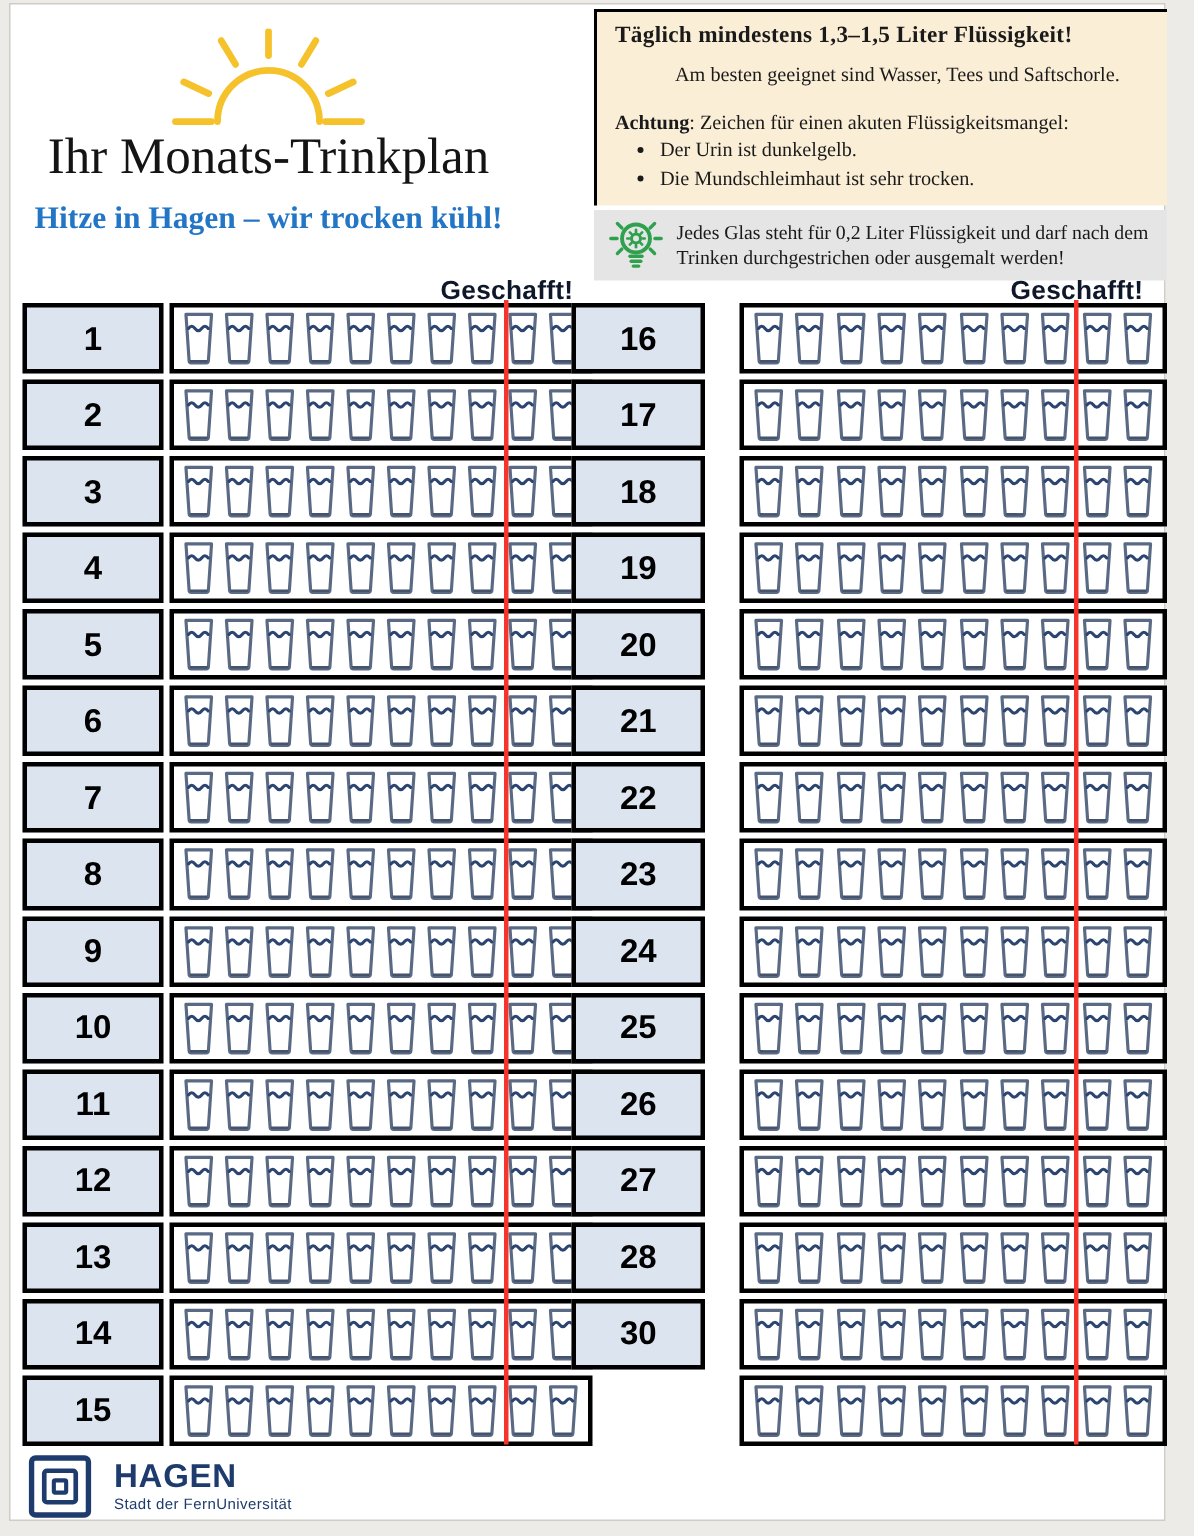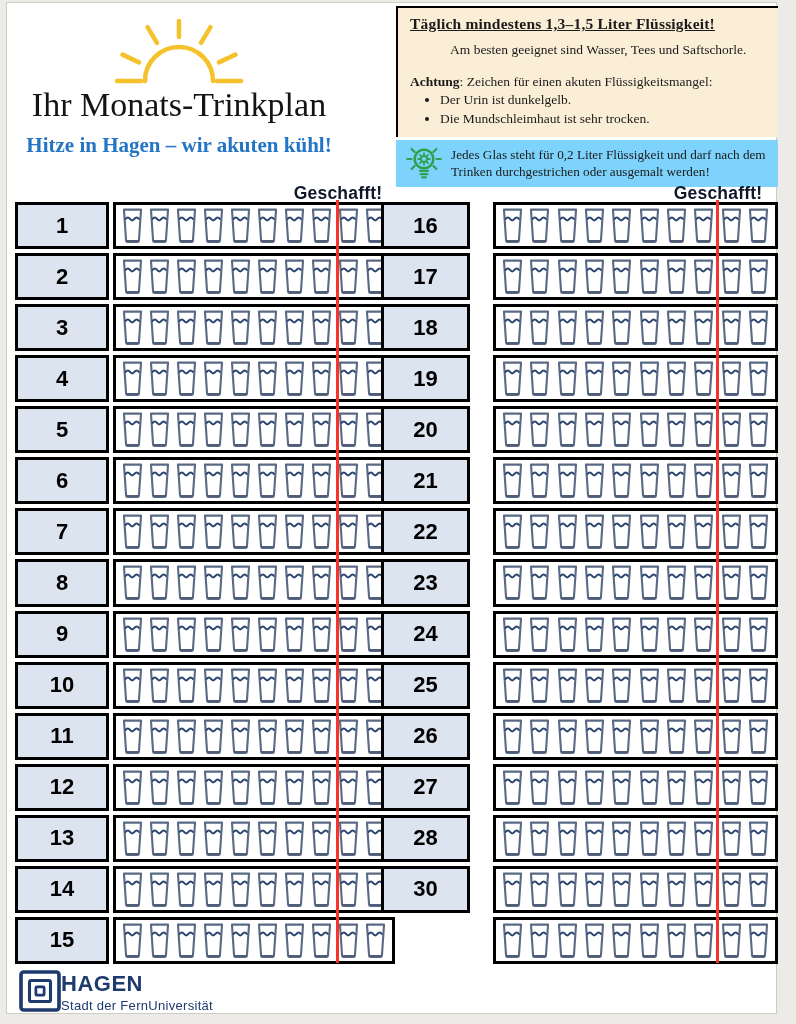--- a/index.html
+++ b/index.html
@@ -26,32 +26,32 @@
   
   .info-box{
     position:absolute;left:389px;top:3px;width:382px;height:131px;
     box-sizing:border-box;background:#fbeed7;
     border-left:2px solid #000;border-top:2px solid #000;
     padding:6px 8px 4px 12px;
     font-family:"Liberation Serif","DejaVu Serif",serif;
     font-size:13.5px;color:#1a1a1a;line-height:1.3;
   }
   .info-title{
-    font-weight:bold;font-size:15.5px;text-decoration:underline;
+    font-weight:bold;font-size:15.5px;
     margin-bottom:7px;letter-spacing:.2px;
   }
   .info-intro{margin-bottom:14px;font-weight:bold;font-weight:normal;margin-left:40px;}
   .info-intro{font-weight:normal;}
   .info-warning b{font-weight:bold;}
   .info-box ul{margin:1px 0 0 30px;padding:0;}
   .info-box li{margin:0 0 1px 0;}
   
   .tip-box{
     position:absolute;left:389px;top:137px;width:382px;height:47px;
-    box-sizing:border-box;background:#7dd3fc;
+    box-sizing:border-box;background:#e5e5e5;
     display:flex;align-items:center;gap:7px;padding:2px 6px 2px 8px;
     font-family:"Liberation Serif","DejaVu Serif",serif;
     font-size:13.2px;color:#1a1a1a;line-height:1.25;
   }
   
   .goal-label{
     position:absolute;top:180px;transform:translateX(-50%);
     font-weight:bold;font-size:17.5px;color:#0f172a;letter-spacing:.2px;
   }
   .goal-line{
@@ -68,26 +68,26 @@
     display:flex;align-items:center;justify-content:center;
     font-weight:bold;font-size:22px;color:#000;
   }
   .glass-cell{
     background:#fff;border:3px solid #000;box-sizing:border-box;
     display:flex;align-items:center;justify-content:space-between;
     padding:2px 5px;
   }
   .glass{display:inline-flex;line-height:0;}
   
-  .footer{position:absolute;left:12px;top:967px;display:flex;gap:0;align-items:flex-start;}
+  .footer{position:absolute;left:12px;top:967px;display:flex;gap:15px;align-items:flex-start;}
   .logo-name{
     font-weight:bold;font-size:22px;color:#1e3b6e;letter-spacing:.5px;line-height:1;
     margin-top:3px;
   }
-  .logo-tag{font-size:13px;color:#1e3b6e;margin-top:3px;letter-spacing:.3px;}
+  .logo-tag{font-size:10px;color:#1e3b6e;margin-top:3px;letter-spacing:.3px;}
 </style>
 </head>
 <body>
 
 <div class="page">
 
   <div class="header-left">
     <div class="sun-wrap">
       <svg viewBox="0 0 180 68" width="180" height="68" aria-hidden="true">
         <g stroke="#f5c22b" stroke-width="4.5" stroke-linecap="round" fill="none">
@@ -96,21 +96,21 @@
           <path d="M128 62 H152"></path>
           <path d="M90 18 V2"></path>
           <path d="M112 23.9 L121.5 8.1"></path>
           <path d="M68 23.9 L58.5 8.1"></path>
           <path d="M129.9 43.4 L146.5 35.6"></path>
           <path d="M50.1 43.4 L33.5 35.6"></path>
         </g>
       </svg>
     </div>
     <div class="page-title">Ihr Monats-Trinkplan</div>
-    <div class="page-subtitle">Hitze in Hagen – wir akuten kühl!</div>
+    <div class="page-subtitle">Hitze in Hagen – wir trocken kühl!</div>
   </div>
 
   <div class="info-box">
     <div class="info-title">Täglich mindestens 1,3–1,5 Liter Flüssigkeit!</div>
     <div class="info-intro">Am besten geeignet sind Wasser, Tees und Saftschorle.</div>
     <div class="info-warning"><b>Achtung</b><span>: Zeichen für einen akuten Flüssigkeitsmangel:</span></div>
     <ul>
       <li>Der Urin ist dunkelgelb.</li>
       <li>Die Mundschleimhaut ist sehr trocken.</li>
     </ul>

